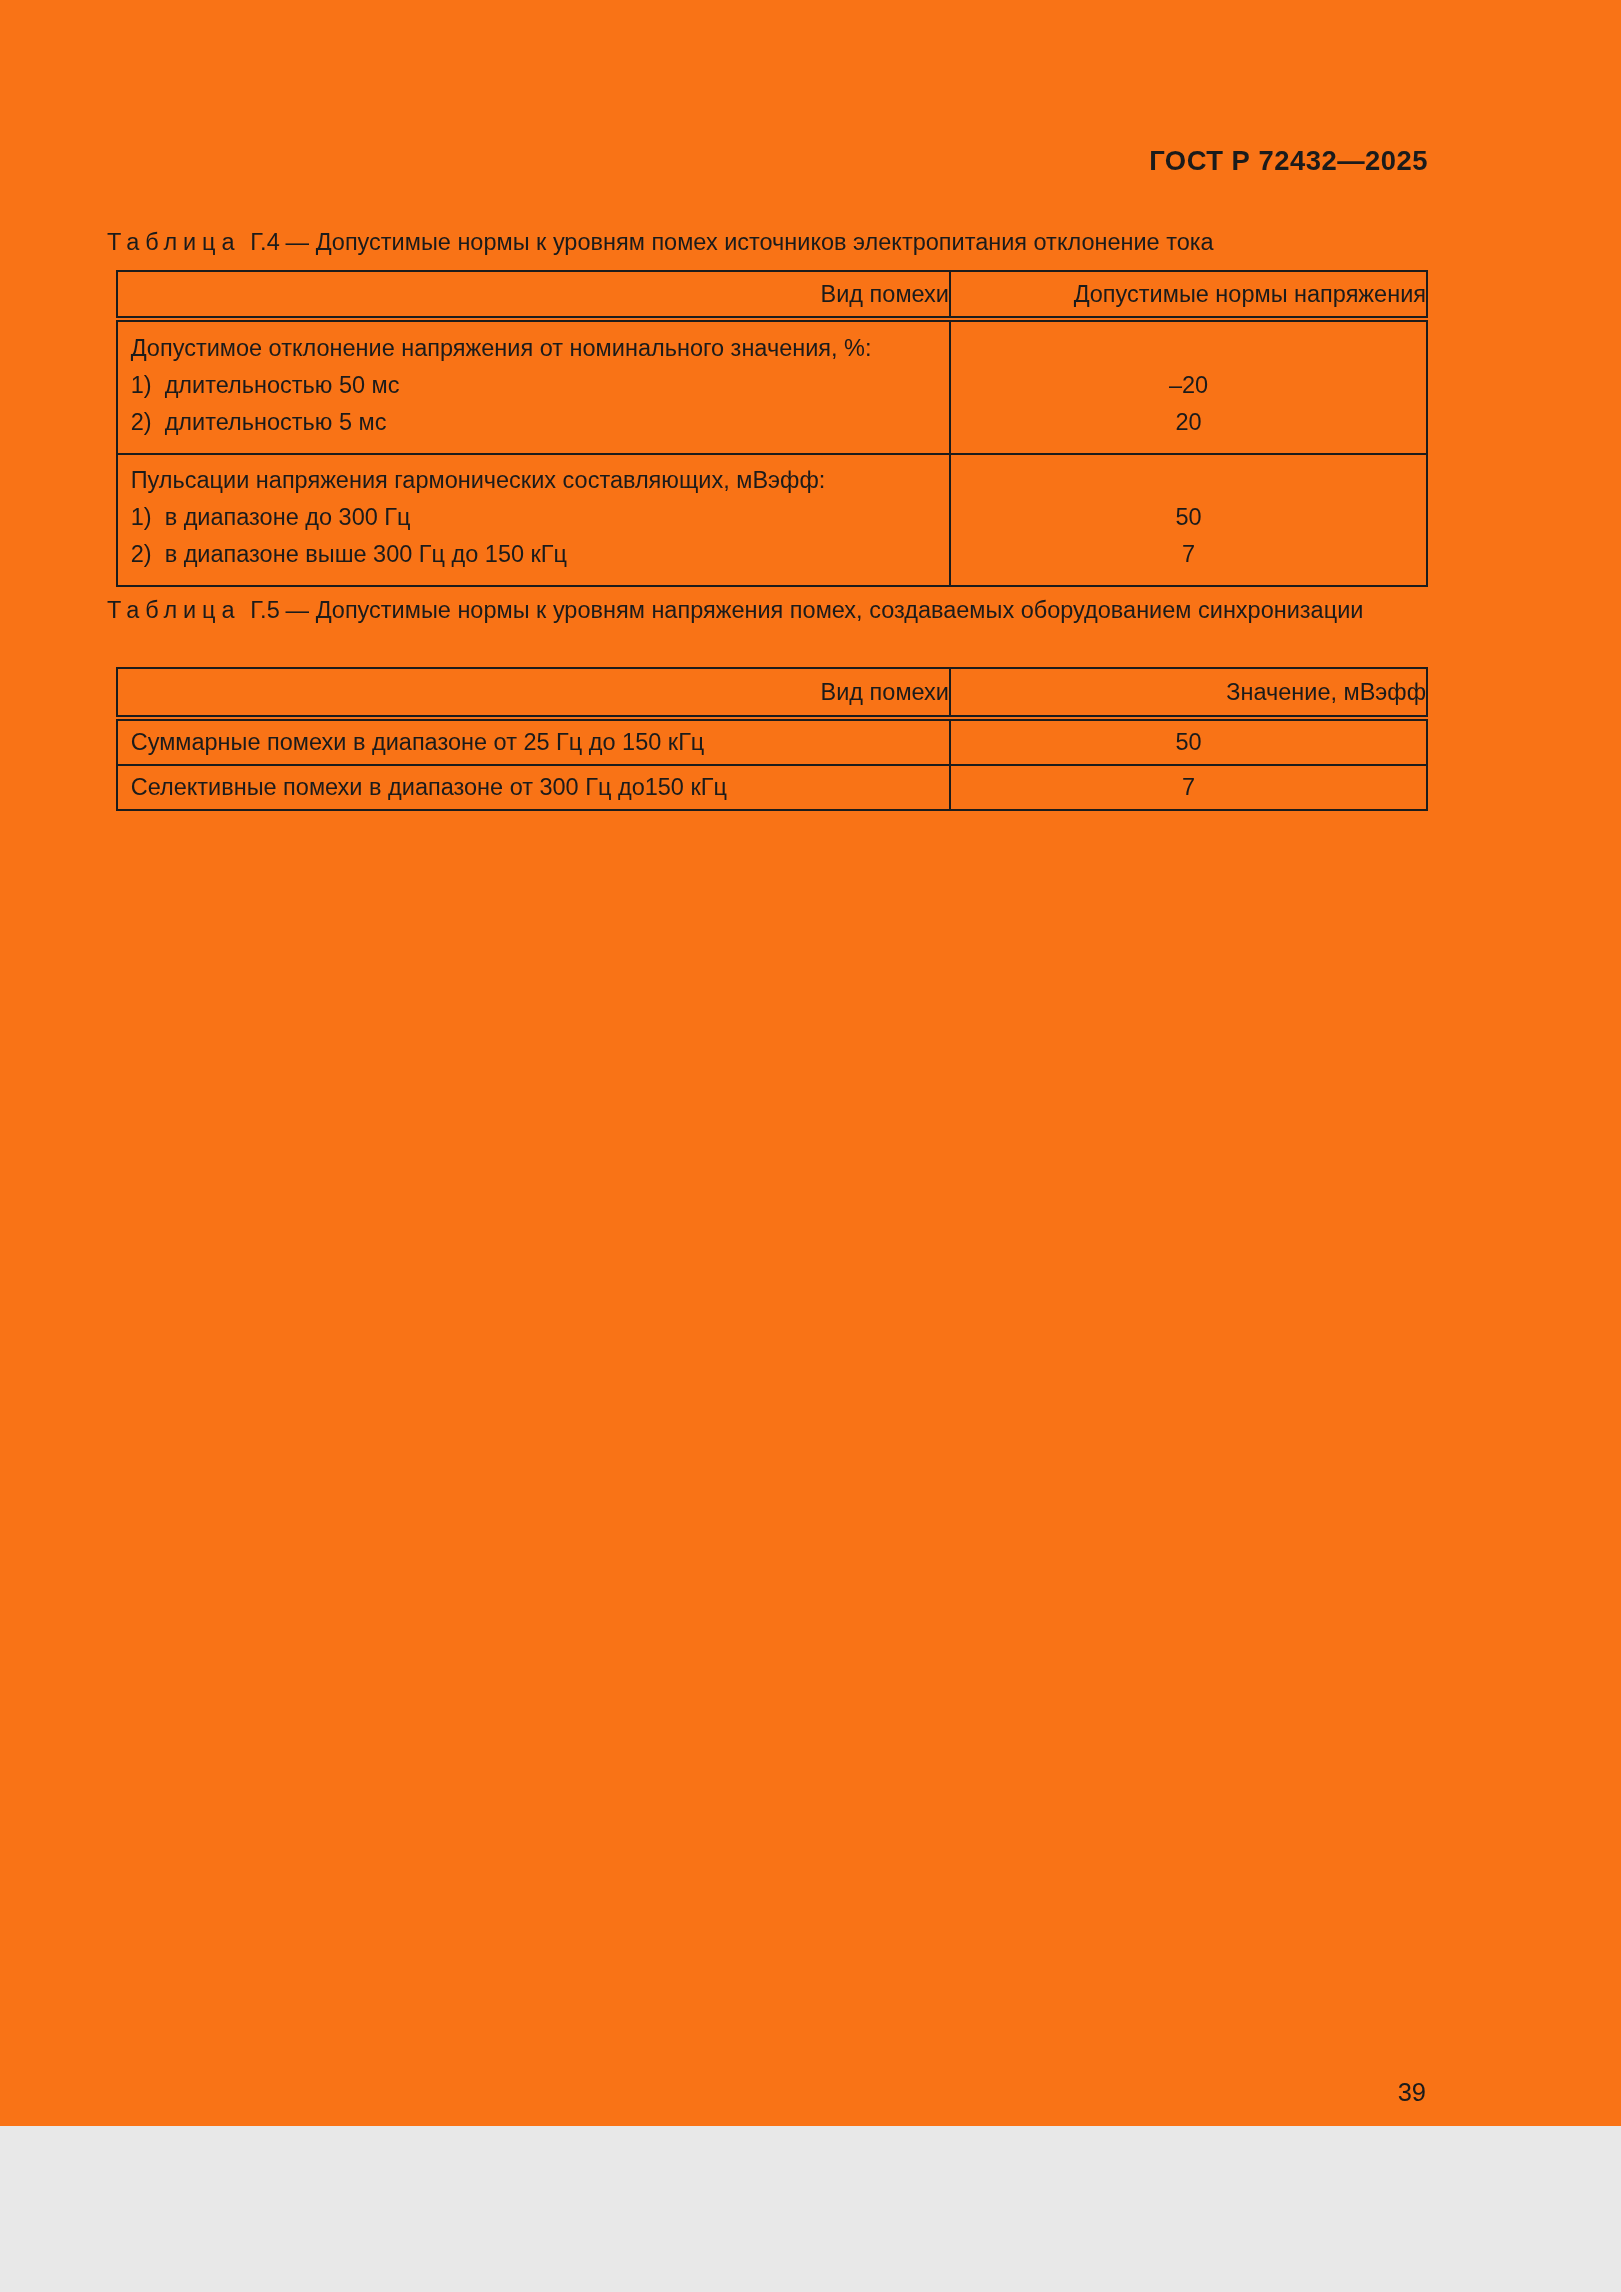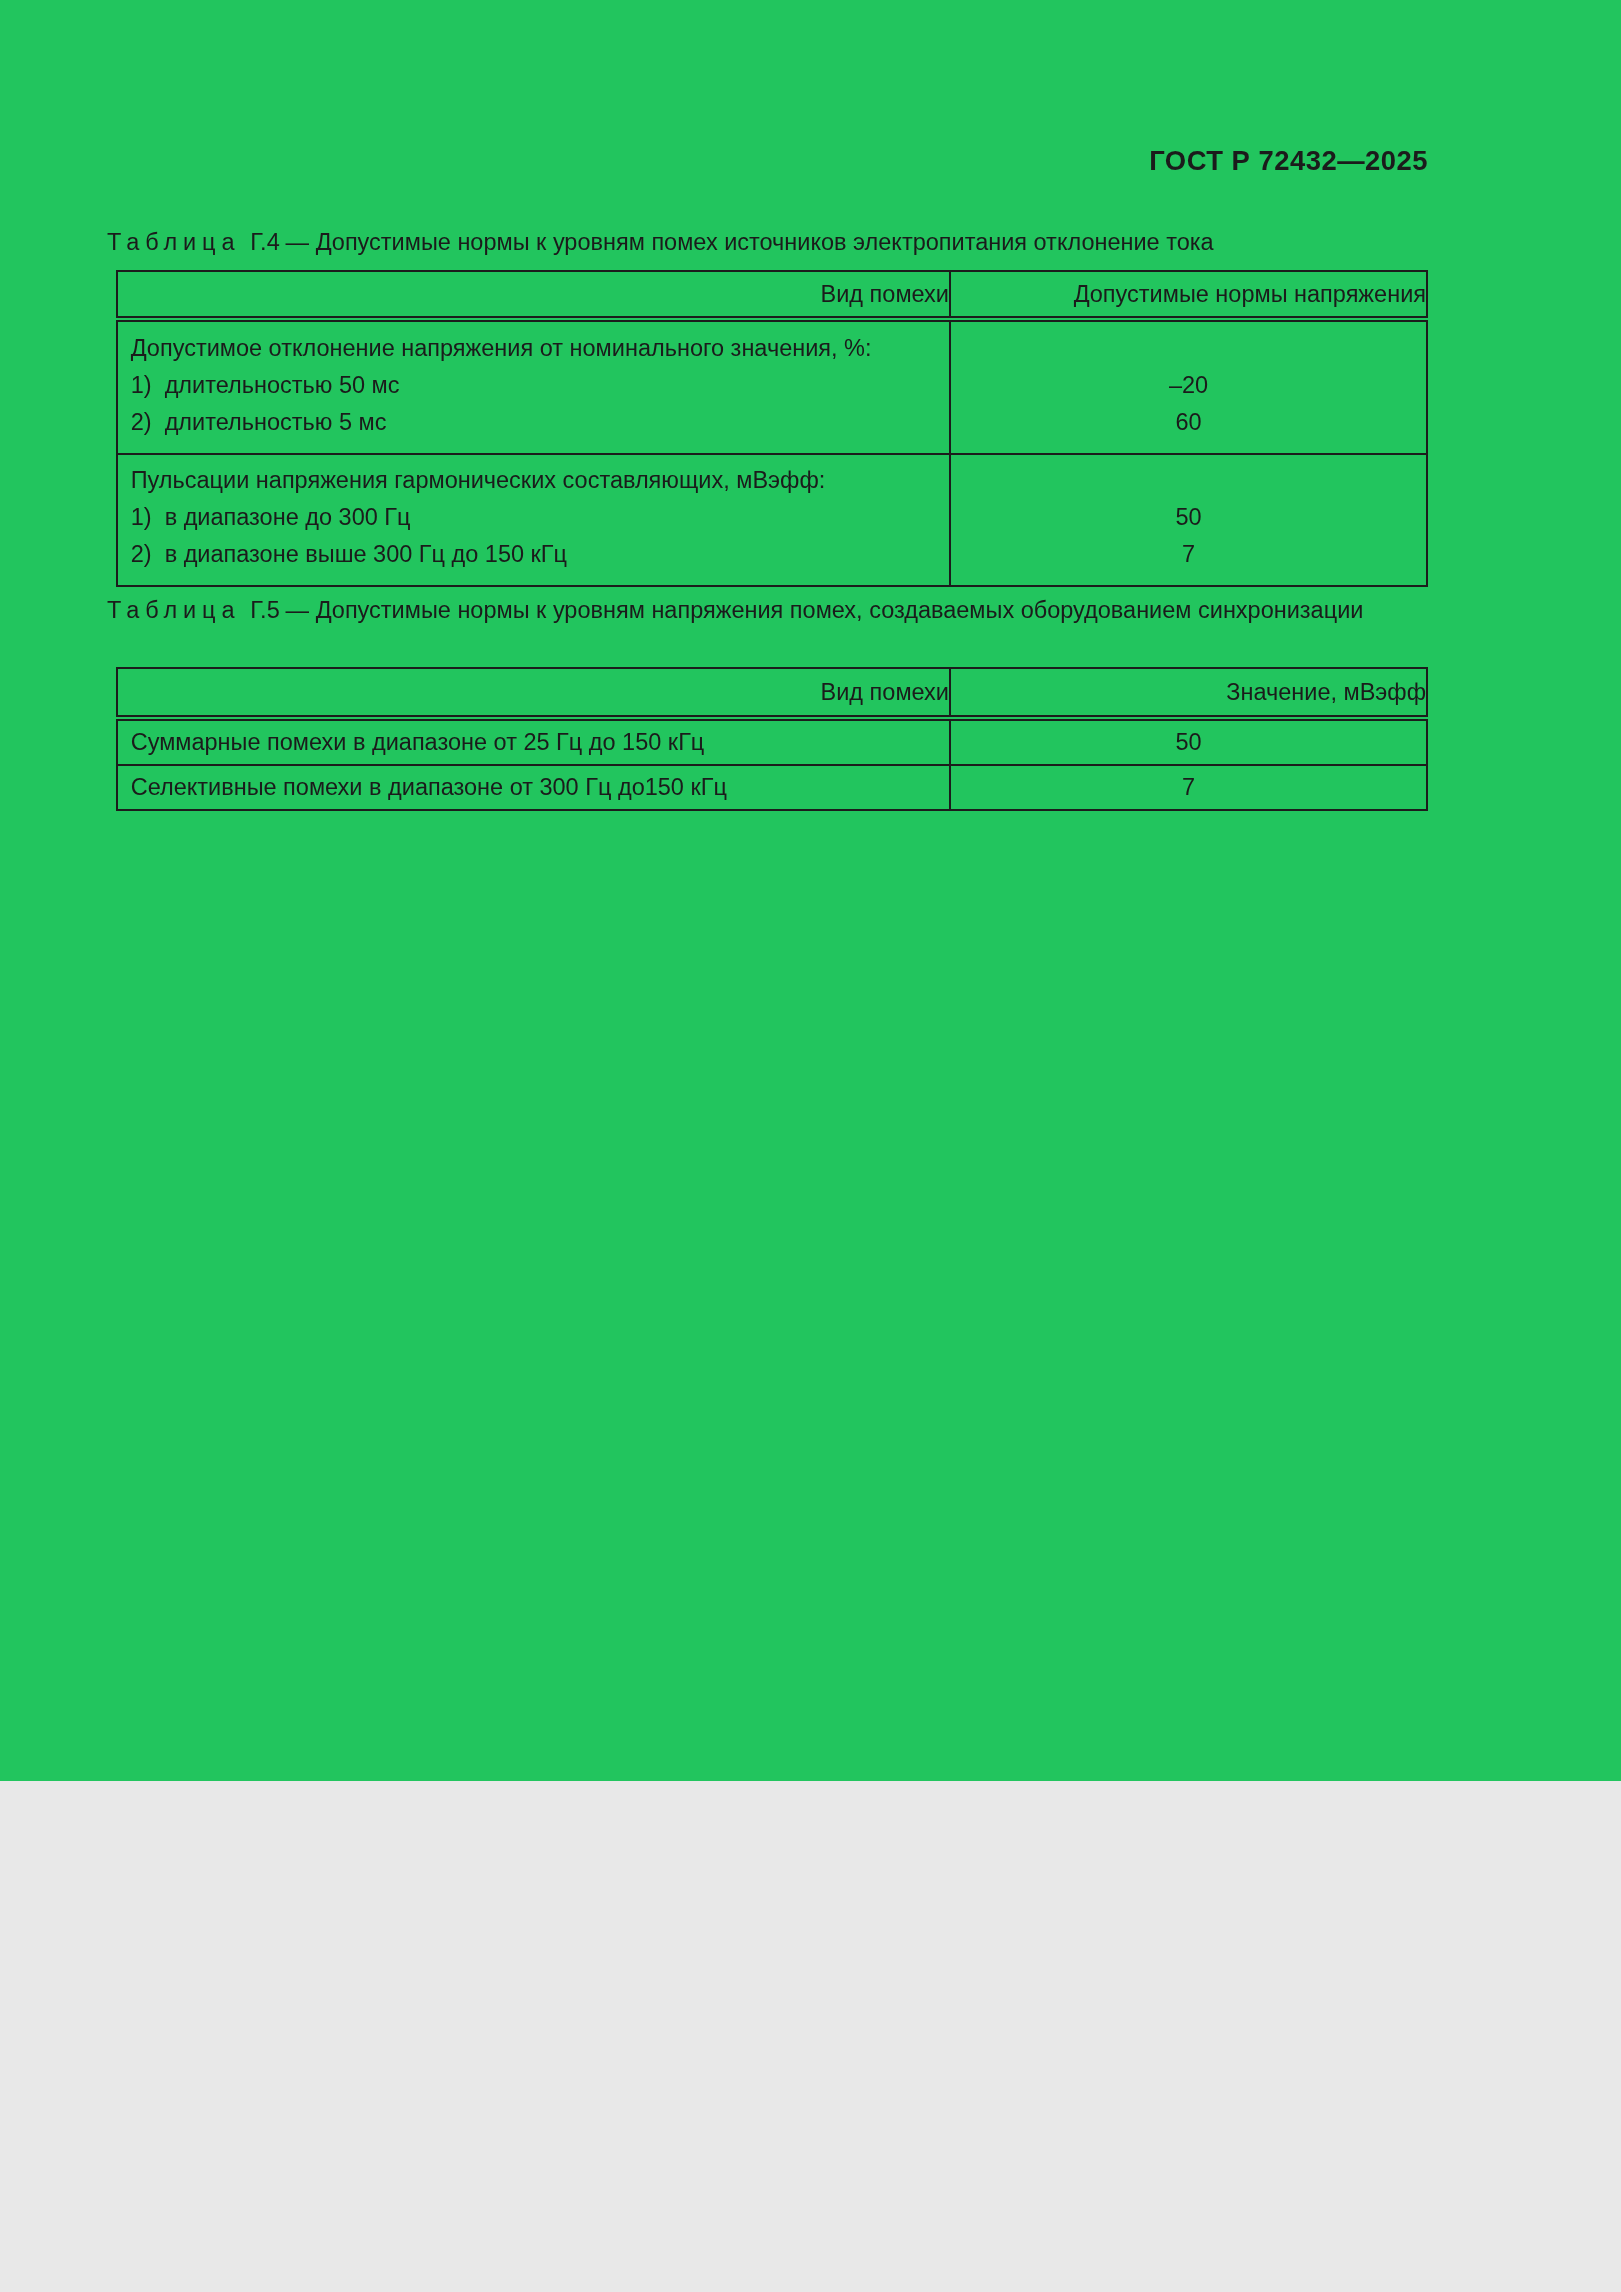--- a/index.html
+++ b/index.html
@@ -3,23 +3,23 @@
 <meta charset="utf-8">
 <style>
   html, body {
     margin: 0;
     padding: 0;
     background: #e8e8e8;
   }
   .page {
     position: relative;
     width: 1621px;
-    height: 1781px;
+    height: 2126px;
     margin: 0 auto;
-    background: #22c55e;
+    background: #f97316;
     font-family: "Liberation Sans", sans-serif;
     color: #1b1b1b;
     overflow: hidden;
   }
 
   
   .doc-code {
     position: absolute;
     top: 145px;
     right: 193px;
@@ -130,21 +130,21 @@
     <tbody>
       <tr>
         <td class="c1">
           <div class="tline">Допустимое отклонение напряжения от номинального значения, %:</div>
           <div class="tline">1)&nbsp; длительностью 50 мс</div>
           <div class="tline">2)&nbsp; длительностью 5 мс</div>
         </td>
         <td class="c2">
           <div class="tline"></div>
           <div class="tline">–20</div>
-          <div class="tline">60</div>
+          <div class="tline">20</div>
         </td>
       </tr>
       <tr>
         <td class="c1">
           <div class="tline">Пульсации напряжения гармонических составляющих, мВэфф:</div>
           <div class="tline">1)&nbsp; в диапазоне до 300 Гц</div>
           <div class="tline">2)&nbsp; в диапазоне выше 300 Гц до 150 кГц</div>
         </td>
         <td class="c2">
           <div class="tline"></div>

